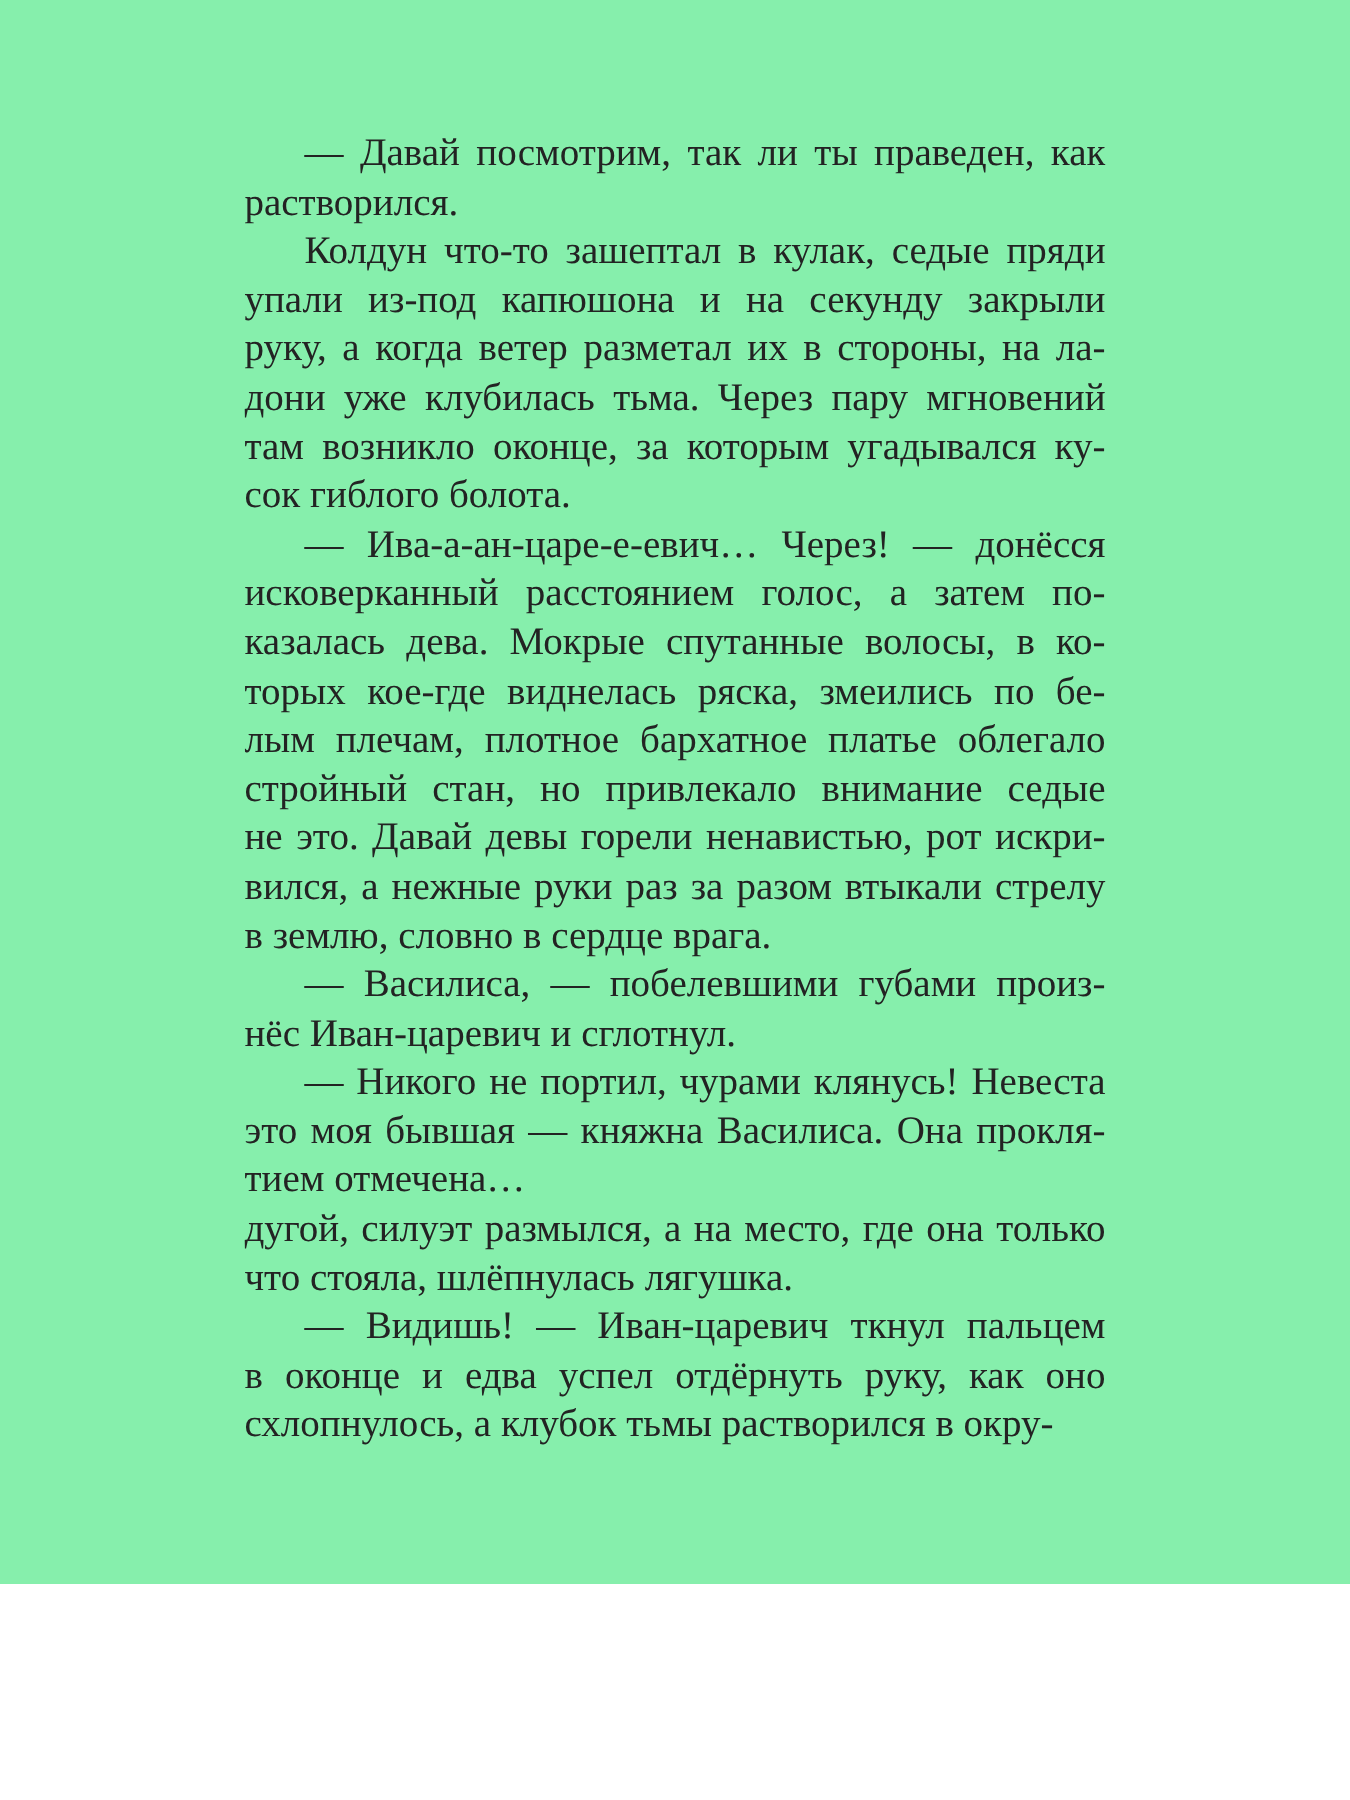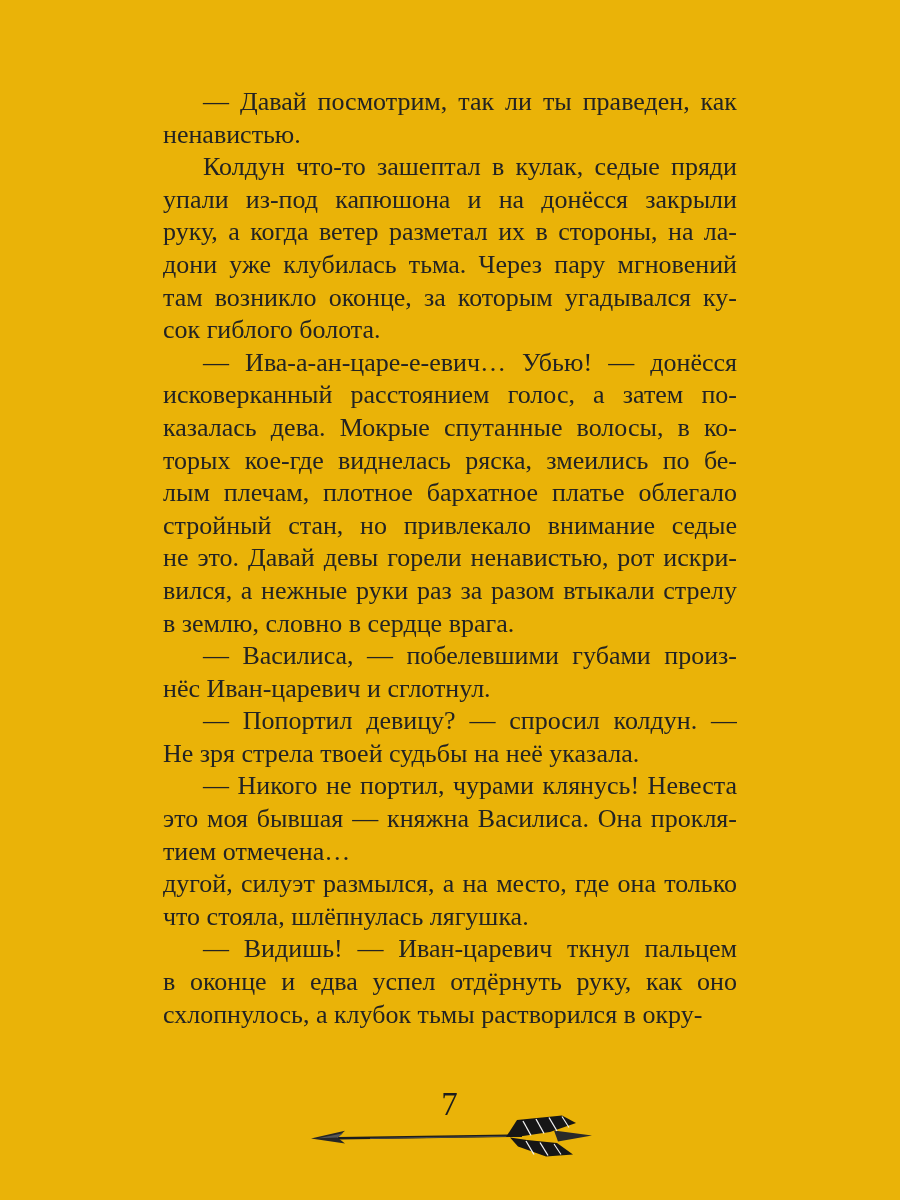--- a/index.html
+++ b/index.html
@@ -3,22 +3,22 @@
 <meta charset="utf-8">
 <style>
   html, body {
     margin: 0;
     padding: 0;
     background: #ffffff;
   }
   .page {
     position: relative;
     width: 900px;
-    height: 1200px;
-    background: #eab308;
+    height: 1056px;
+    background: #86efac;
     font-family: "Liberation Serif", serif;
     color: #232323;
     overflow: hidden;
   }
   .text-block {
     position: absolute;
     left: 163px;
     top: 86px;
     width: 574px;
     font-size: 26px;
@@ -59,48 +59,44 @@
   }
 </style>
 </head>
 <body>
 
 <div class="page">
 
   <div class="text-block">
       <div class="para">
         <div class="line first">— Давай посмотрим, так ли ты праведен, как</div>
-        <div class="line last">ненавистью.</div>
+        <div class="line last">растворился.</div>
       </div>
       <div class="para">
         <div class="line first">Колдун что-то зашептал в кулак, седые пряди</div>
-        <div class="line">упали из-под капюшона и на донёсся закрыли</div>
+        <div class="line">упали из-под капюшона и на секунду закрыли</div>
         <div class="line">руку, а когда ветер разметал их в стороны, на ла-</div>
         <div class="line">дони уже клубилась тьма. Через пару мгновений</div>
         <div class="line">там возникло оконце, за которым угадывался ку-</div>
         <div class="line last">сок гиблого болота.</div>
       </div>
       <div class="para">
-        <div class="line first">— Ива-а-ан-царе-е-евич… Убью! — донёсся</div>
+        <div class="line first">— Ива-а-ан-царе-е-евич… Через! — донёсся</div>
         <div class="line">исковерканный расстоянием голос, а затем по-</div>
         <div class="line">казалась дева. Мокрые спутанные волосы, в ко-</div>
         <div class="line">торых кое-где виднелась ряска, змеились по бе-</div>
         <div class="line">лым плечам, плотное бархатное платье облегало</div>
         <div class="line">стройный стан, но привлекало внимание седые</div>
         <div class="line">не это. Давай девы горели ненавистью, рот искри-</div>
         <div class="line">вился, а нежные руки раз за разом втыкали стрелу</div>
         <div class="line last">в землю, словно в сердце врага.</div>
       </div>
       <div class="para">
         <div class="line first">— Василиса, — побелевшими губами произ-</div>
         <div class="line last">нёс Иван-царевич и сглотнул.</div>
-      </div>
-      <div class="para">
-        <div class="line first">— Попортил девицу? — спросил колдун. —</div>
-        <div class="line last">Не зря стрела твоей судьбы на неё указала.</div>
       </div>
       <div class="para">
         <div class="line first">— Никого не портил, чурами клянусь! Невеста</div>
         <div class="line">это моя бывшая — княжна Василиса. Она прокля-</div>
         <div class="line last">тием отмечена…</div>
       </div>
       <div class="para">
         <div class="line">дугой, силуэт размылся, а на место, где она только</div>
         <div class="line last">что стояла, шлёпнулась лягушка.</div>
       </div>

